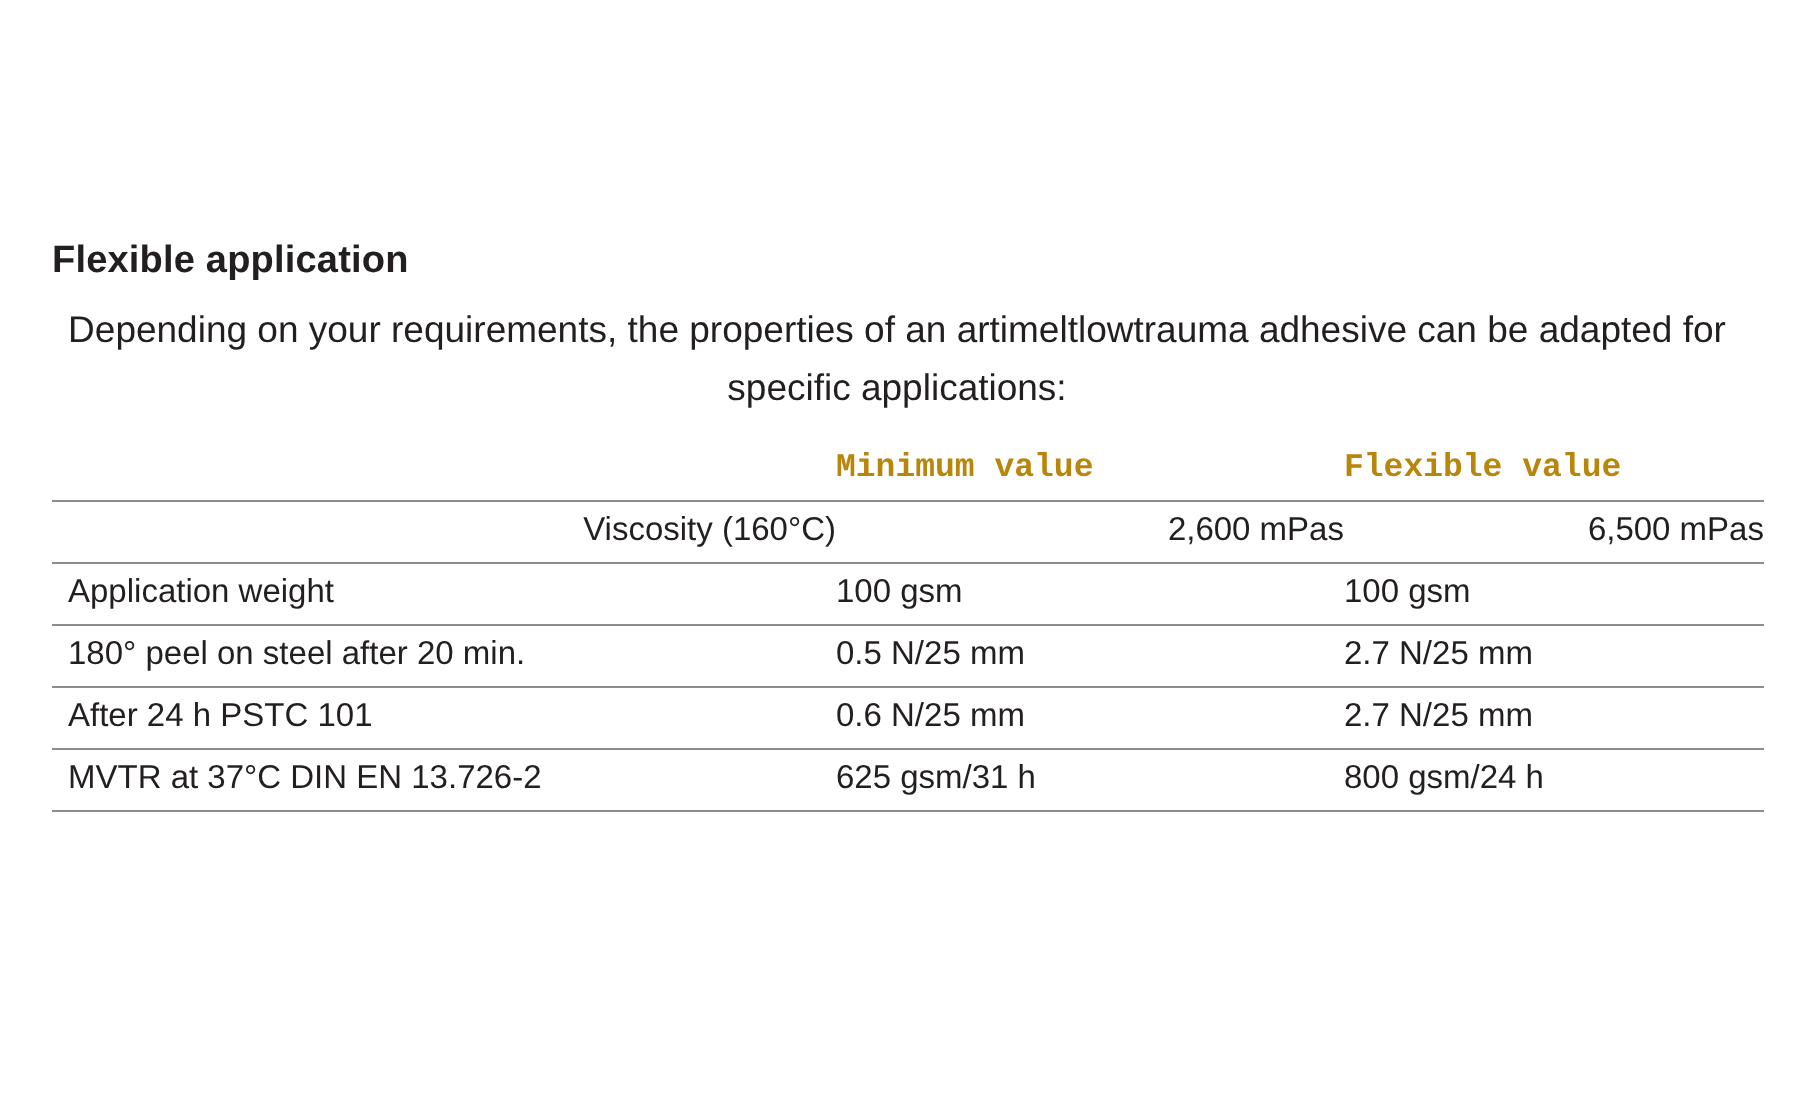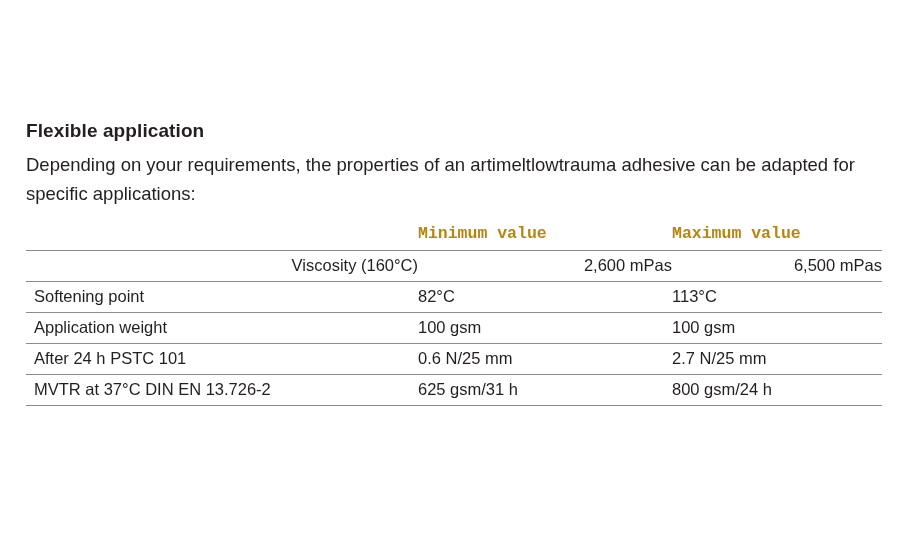--- a/index.html
+++ b/index.html
@@ -27,20 +27,21 @@
     letter-spacing: 0.1px;
     margin: 0 0 9px 0;
     color: #231f20;
   }
   .intro {
     font-size: 18.5px;
     line-height: 1.55;
     margin: 0 0 6px 0;
     color: #231f20;
     max-width: 845px;
+    text-align: center;
   }
   table.spec {
     width: 856px;
     border-collapse: collapse;
     margin-top: 12px;
     table-layout: fixed;
   }
   table.spec col.c1 { width: 392px; }
   table.spec col.c2 { width: 254px; }
   table.spec col.c3 { width: 210px; }
@@ -86,38 +87,38 @@
   <table class="spec">
     <colgroup>
       <col class="c1">
       <col class="c2">
       <col class="c3">
     </colgroup>
     <thead>
       <tr>
         <th class="label"></th>
         <th>Minimum value</th>
-        <th>Maximum value</th>
+        <th>Flexible value</th>
       </tr>
     </thead>
     <tbody>
       <tr>
         <td class="label">Viscosity (160°C)</td>
         <td>2,600 mPas</td>
         <td>6,500 mPas</td>
       </tr>
       <tr>
-        <td class="label">Softening point</td>
-        <td>82°C</td>
-        <td>113°C</td>
-      </tr>
-      <tr>
         <td class="label">Application weight</td>
         <td>100 gsm</td>
         <td>100 gsm</td>
+      </tr>
+      <tr>
+        <td class="label">180° peel on steel after 20 min.</td>
+        <td>0.5 N/25 mm</td>
+        <td>2.7 N/25 mm</td>
       </tr>
       <tr>
         <td class="label">After 24 h PSTC 101</td>
         <td>0.6 N/25 mm</td>
         <td>2.7 N/25 mm</td>
       </tr>
       <tr>
         <td class="label">MVTR at 37°C DIN EN 13.726-2</td>
         <td>625 gsm/31 h</td>
         <td>800 gsm/24 h</td>

